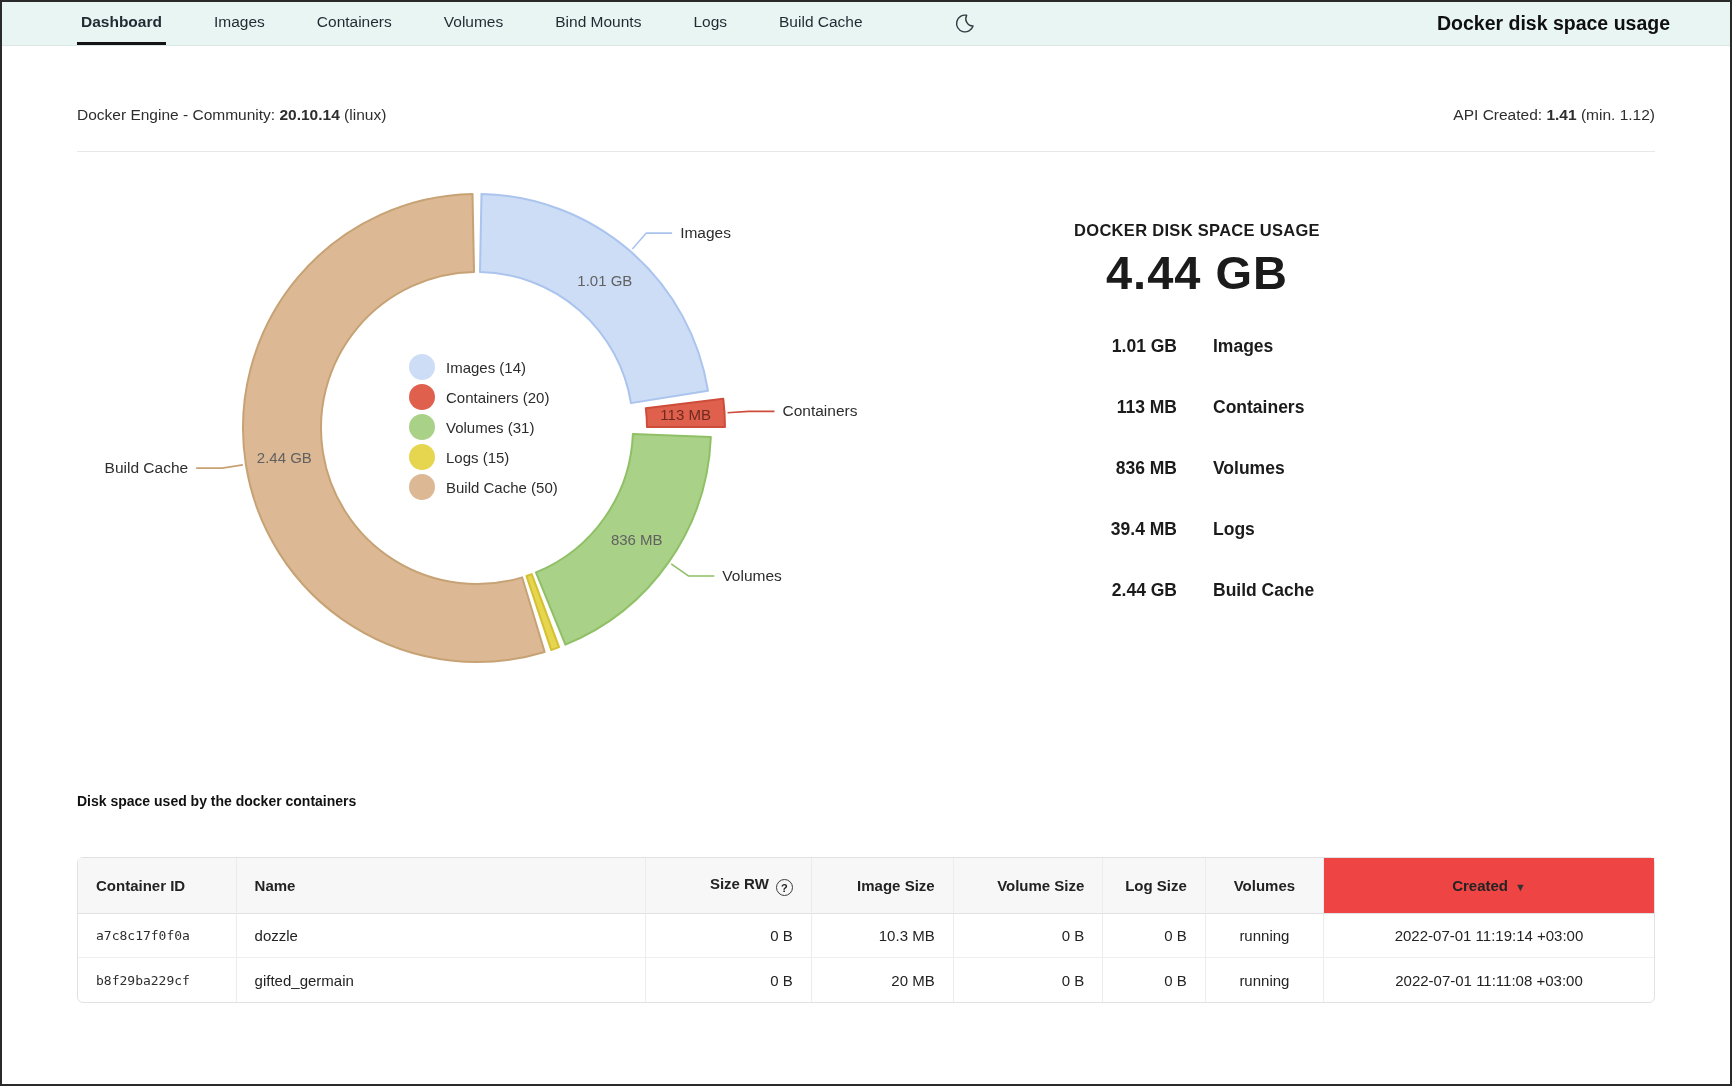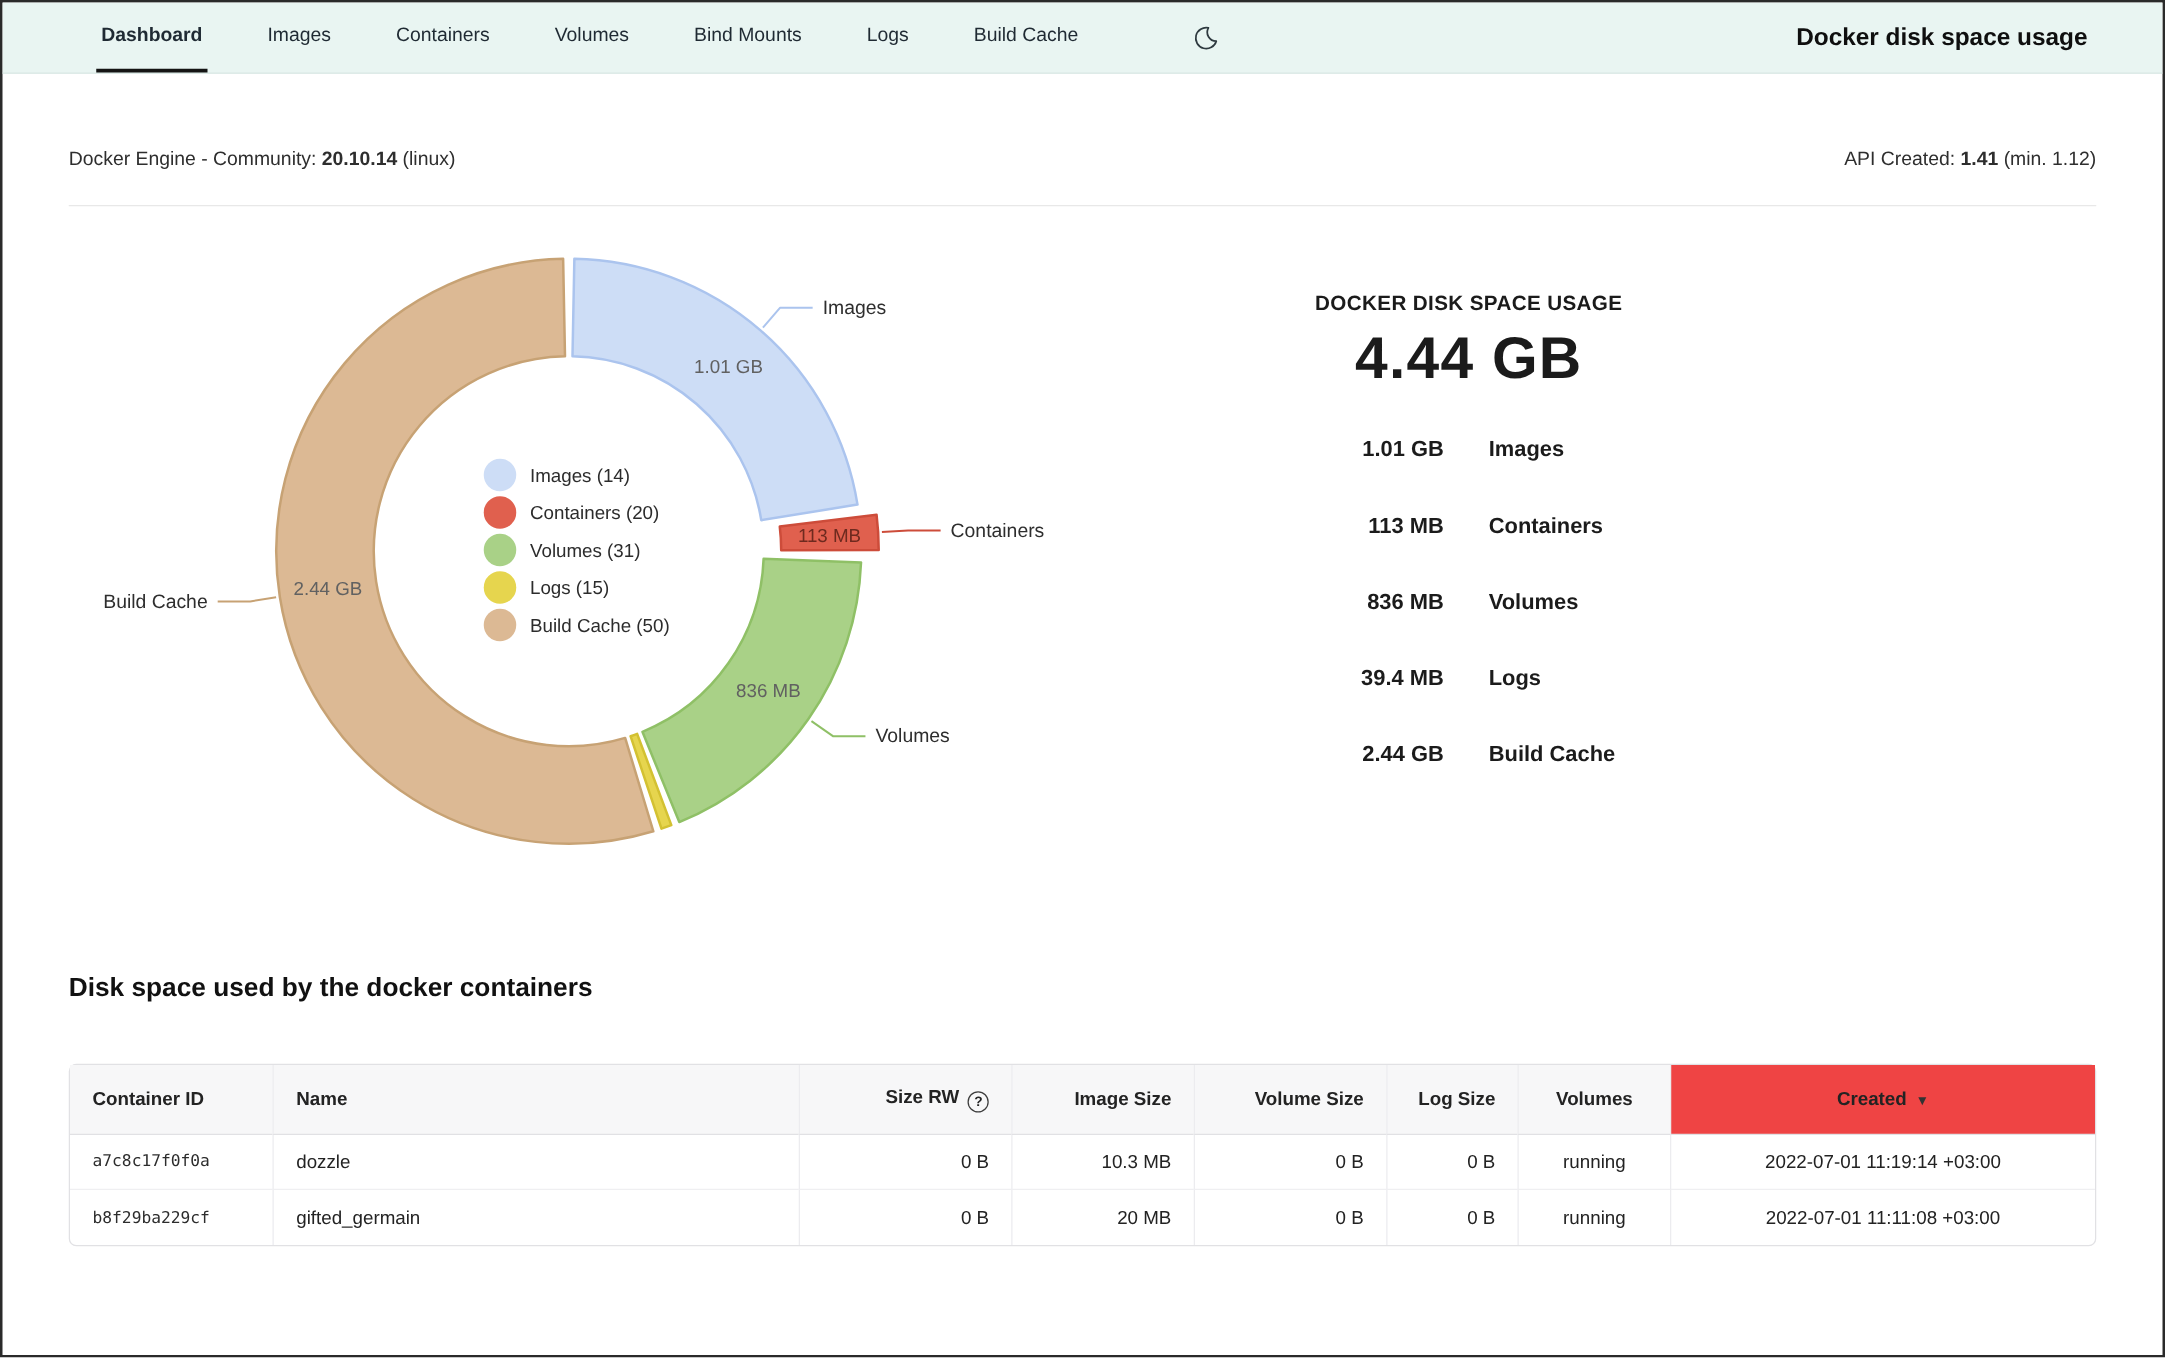--- a/index.html
+++ b/index.html
@@ -1,46 +1,46 @@
 <!DOCTYPE html>
 <html><head>
 <meta charset="utf-8">
 <style>
   * { margin:0; padding:0; box-sizing:border-box; }
   html,body { background:#fff; }
   body { font-family:"Liberation Sans", sans-serif; color:#222; }
   .page { width:1732px; height:1086px; border:2px solid #2a2a2a; background:#fff; overflow:hidden; position:relative; }
 
   
-  header.topbar { height:57px; background:#e9f5f2; border-bottom:1px solid #d9e8e4; display:flex; align-items:center; padding:0 60px 0 75px; }
+  header.topbar { height:44px; background:#e9f5f2; border-bottom:1px solid #d9e8e4; display:flex; align-items:center; padding:0 60px 0 75px; }
   nav.tabs { display:flex; height:100%; align-items:stretch; }
   .tab { background:none; border:none; font:inherit; font-size:15.5px; color:#1f2a33; padding:0 4px; margin-right:44px; cursor:pointer; border-bottom:3px solid transparent; display:flex; align-items:center; }
   .tab.active { font-weight:bold; border-bottom-color:#141414; }
   .moon-btn { background:none; border:none; cursor:pointer; margin-left:44px; display:flex; align-items:center; }
   h1.app-title { margin-left:auto; font-size:19.5px; font-weight:bold; color:#0f0f0f; }
 
-  .content { padding:0 53px; }
+  .content { padding:0 75px; }
 
   .info-row { display:flex; justify-content:space-between; margin-top:60px; font-size:15.5px; color:#2e2e2e; }
   .info-row b { font-weight:bold; }
   .divider { border:none; border-top:1px solid #e8e8e8; margin-top:27px; }
 
   
   .chart-row { display:flex; margin-top:25px; }
   svg.donut { display:block; font-family:"Liberation Sans", sans-serif; }
   .summary { width:440px; margin-left:20px; padding-top:44px; color:#1b1b1b; }
   .summary h2 { font-size:16.5px; font-weight:bold; text-align:center; letter-spacing:.3px; }
   .summary .total { font-size:47px; font-weight:bold; text-align:center; margin-top:5px; letter-spacing:1px; color:#1b1b1b; }
   .summary ul { list-style:none; margin-top:36px; }
   .summary li { display:flex; margin-bottom:40px; font-size:17.5px; font-weight:bold; }
   .summary li .val { width:200px; text-align:right; }
   .summary li .lbl { margin-left:36px; }
 
   
-  .table-section h2 { font-size:21px; font-weight:bold; color:#111; margin-top:89px; }
+  .table-section h2 { font-size:14px; font-weight:bold; color:#111; margin-top:116px; }
   table.containers { width:100%; border-collapse:separate; border-spacing:0; margin-top:48px; border:1px solid #e1e1e4; border-radius:6px; font-size:15px; color:#232323; }
   th { font-weight:bold; background:#f7f7f8; height:56px; padding:0 18px; border-bottom:1px solid #e1e1e4; white-space:nowrap; cursor:pointer; }
   th + th, td + td { border-left:1px solid #ececef; }
   th.sorted { background:#ef4444; }
   td { height:44px; padding:0 18px; border-bottom:1px solid #efeff1; white-space:nowrap; }
   tr:last-child td { border-bottom:none; }
   .ta-l { text-align:left; } .ta-r { text-align:right; } .ta-c { text-align:center; }
   td.mono { font-family:"DejaVu Sans Mono", monospace; font-size:13px; color:#2d2d2d; }
   .help { display:inline-flex; width:17px; height:17px; border:1.4px solid #3d3d3d; border-radius:50%; align-items:center; justify-content:center; font-size:11px; font-weight:bold; margin-left:7px; vertical-align:-3px; }
   .sort { font-size:11px; margin-left:7px; color:#333; }

